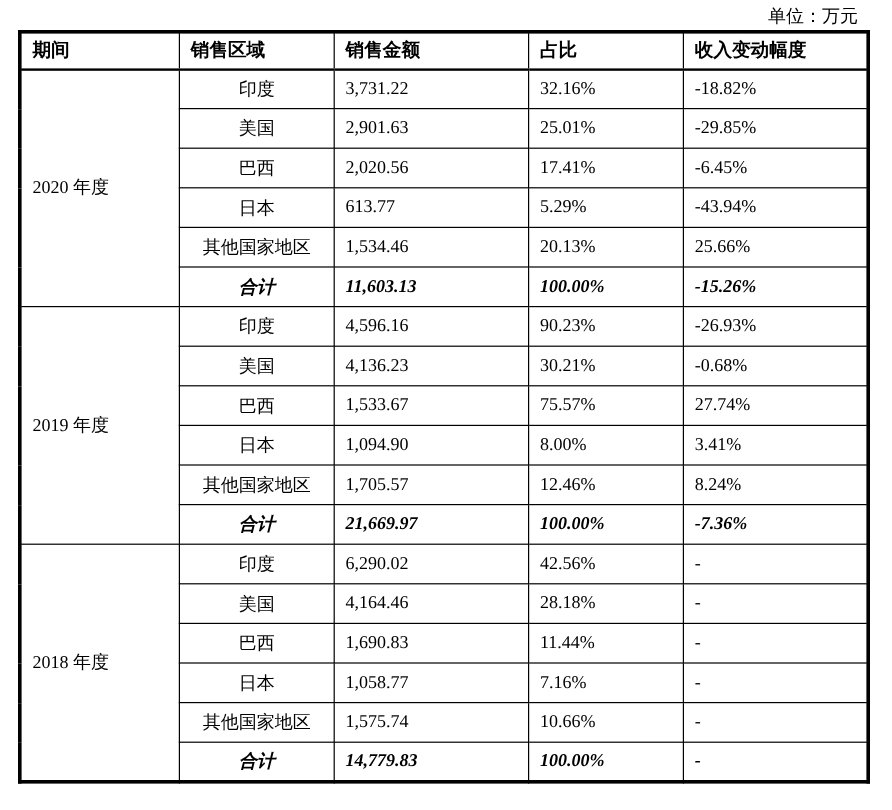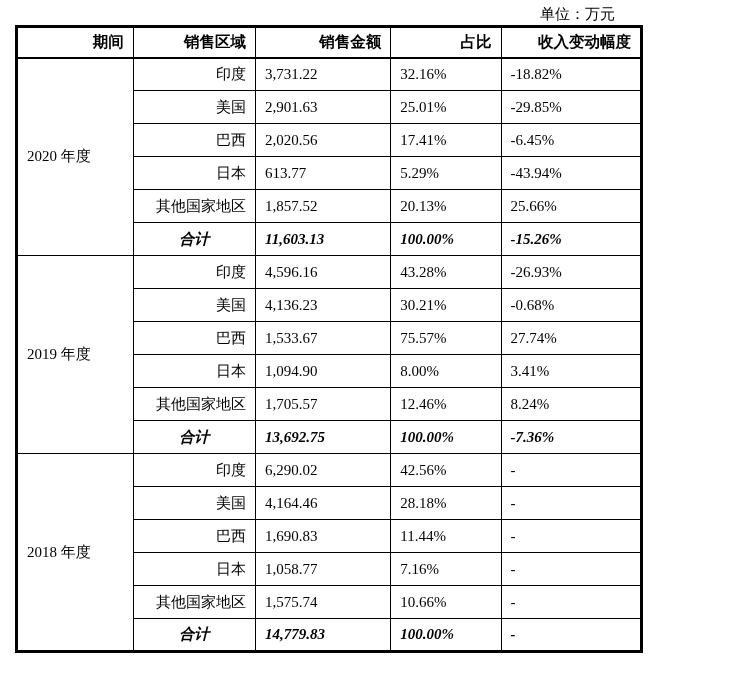--- a/index.html
+++ b/index.html
@@ -4,21 +4,21 @@
 <style>
   html, body {
     margin: 0;
     padding: 0;
     background: #ffffff;
     color: #000000;
     font-family: "Liberation Serif", "DejaVu Serif", serif;
   }
   .page {
     position: relative;
-    width: 643px;
+    width: 743px;
     height: 675px;
     background: #ffffff;
     overflow: hidden;
   }
   .unit-label {
     text-align: right;
     padding: 5px 28px 2px 0;
     font-size: 15px;
     line-height: 18px;
   }
@@ -34,32 +34,32 @@
     font-size: 15px;
     height: 33px;
     padding: 0 9px;
     overflow: hidden;
     white-space: nowrap;
     box-sizing: border-box;
   }
   table.sales-table thead th {
     height: 31px;
     font-weight: bold;
-    text-align: right;
+    text-align: left;
     border-bottom: 2px solid #000000;
     font-size: 15.5px;
   }
   td.period-cell {
     text-align: left;
     vertical-align: middle;
     padding-left: 9px;
     border-radius: 18px;
   }
   td.region-cell {
-    text-align: right;
+    text-align: center;
   }
   td.num-cell {
   }
   tr.total-row td {
     font-weight: bold;
     font-style: italic;
   }
   td.total-label-cell {
     text-align: center;
   }
@@ -110,36 +110,36 @@
         <td class="num-cell">-6.45%</td>
       </tr>
       <tr>
         <td class="region-cell">日本</td>
         <td class="num-cell">613.77</td>
         <td class="num-cell">5.29%</td>
         <td class="num-cell">-43.94%</td>
       </tr>
       <tr>
         <td class="region-cell">其他国家地区</td>
-        <td class="num-cell">1,857.52</td>
+        <td class="num-cell">1,534.46</td>
         <td class="num-cell">20.13%</td>
         <td class="num-cell">25.66%</td>
       </tr>
       <tr class="total-row">
         <td class="total-label-cell">合计</td>
         <td class="num-cell">11,603.13</td>
         <td class="num-cell">100.00%</td>
         <td class="num-cell">-15.26%</td>
       </tr>
 
       <tr>
         <td class="period-cell" rowspan="6">2019 年度</td>
         <td class="region-cell">印度</td>
         <td class="num-cell">4,596.16</td>
-        <td class="num-cell">43.28%</td>
+        <td class="num-cell">90.23%</td>
         <td class="num-cell">-26.93%</td>
       </tr>
       <tr>
         <td class="region-cell">美国</td>
         <td class="num-cell">4,136.23</td>
         <td class="num-cell">30.21%</td>
         <td class="num-cell">-0.68%</td>
       </tr>
       <tr>
         <td class="region-cell">巴西</td>
@@ -154,21 +154,21 @@
         <td class="num-cell">3.41%</td>
       </tr>
       <tr>
         <td class="region-cell">其他国家地区</td>
         <td class="num-cell">1,705.57</td>
         <td class="num-cell">12.46%</td>
         <td class="num-cell">8.24%</td>
       </tr>
       <tr class="total-row">
         <td class="total-label-cell">合计</td>
-        <td class="num-cell">13,692.75</td>
+        <td class="num-cell">21,669.97</td>
         <td class="num-cell">100.00%</td>
         <td class="num-cell">-7.36%</td>
       </tr>
 
       <tr>
         <td class="period-cell" rowspan="6">2018 年度</td>
         <td class="region-cell">印度</td>
         <td class="num-cell">6,290.02</td>
         <td class="num-cell">42.56%</td>
         <td class="num-cell">-</td>

